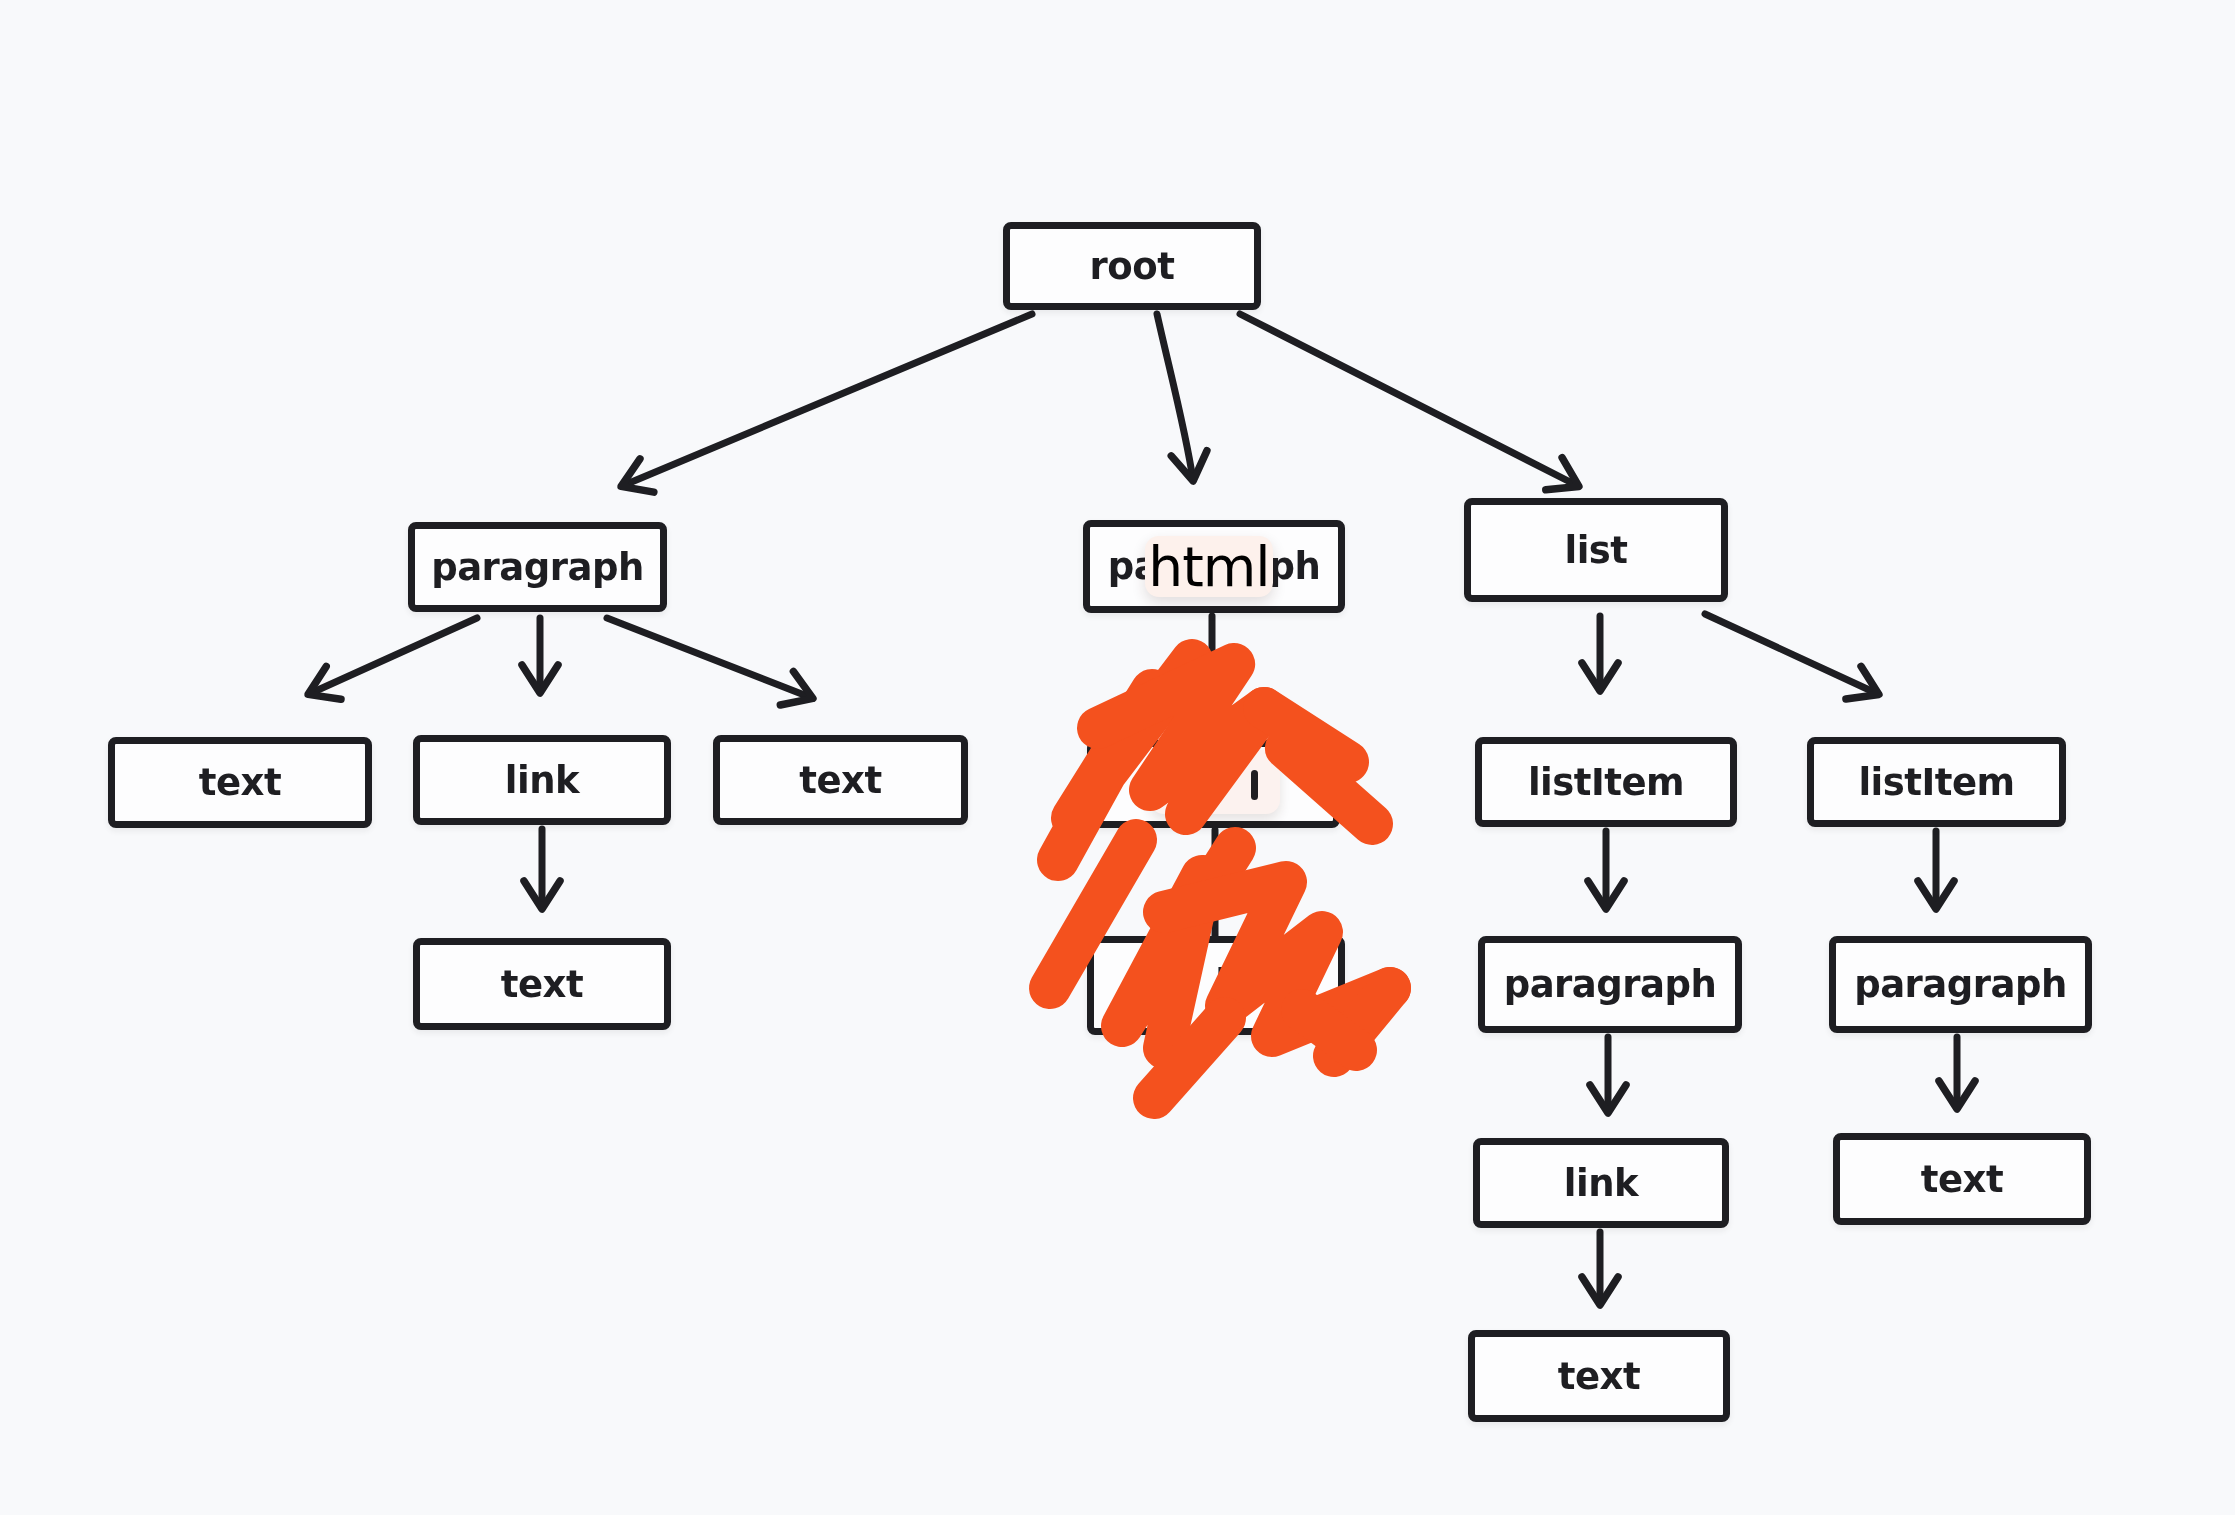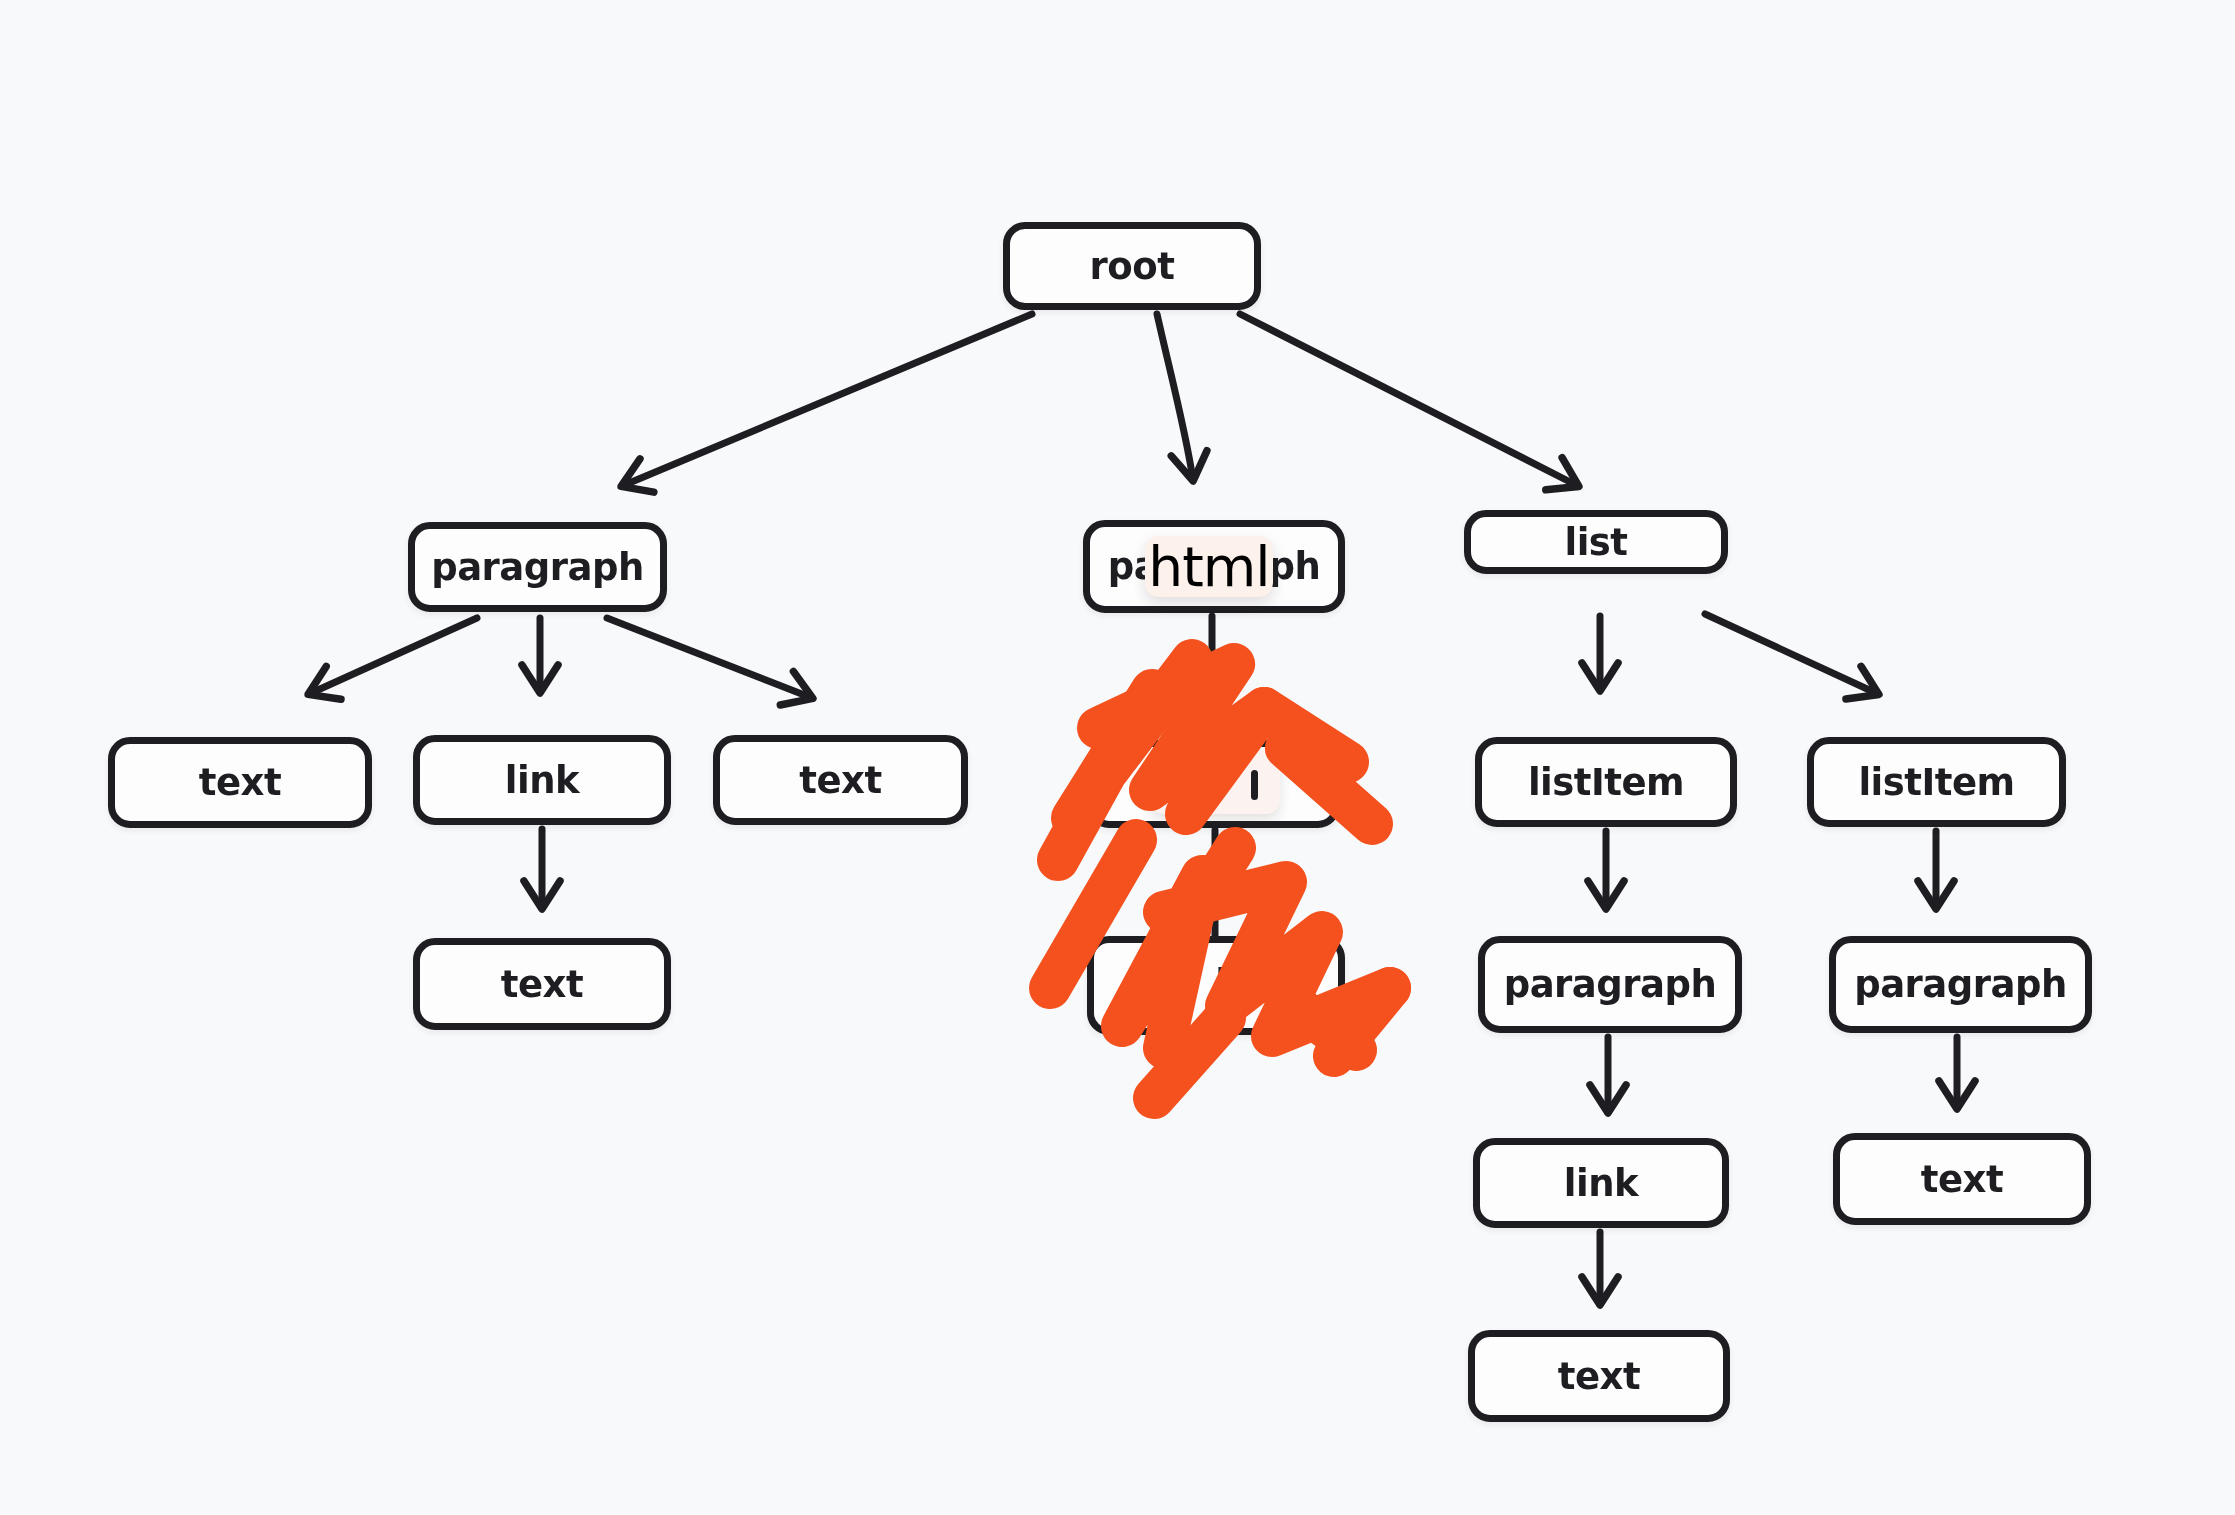--- a/index.html
+++ b/index.html
@@ -33,21 +33,21 @@
     top: 0; left: 0;
     width: 2235px;
     height: 1515px;
   }
   .edges { z-index: 1; }
   .scribbles { z-index: 4; }
   .node {
     position: absolute;
     box-sizing: border-box;
     border: 7px solid #1e1e22;
-    border-radius: 22px;
+    border-radius: 8px;
     background: #fdfdfe;
     box-shadow: 0 3px 6px rgba(30,30,34,0.07);
     display: flex;
     align-items: center;
     justify-content: center;
     z-index: 2;
   }
   .node span {
     font-size: 37px;
     font-weight: 700;
@@ -136,21 +136,21 @@
   </div>
 
   <div class="node" style="left:408px;top:522px;width:259px;height:90px">
     <span>paragraph</span>
   </div>
 
   <div class="node" style="left:1083px;top:520px;width:262px;height:93px">
     <span>paragraph</span>
   </div>
 
-  <div class="node" style="left:1464px;top:510px;width:264px;height:64px">
+  <div class="node" style="left:1464px;top:498px;width:264px;height:104px">
     <span>list</span>
   </div>
 
   <div class="node" style="left:108px;top:737px;width:264px;height:91px">
     <span>text</span>
   </div>
 
   <div class="node" style="left:413px;top:735px;width:258px;height:90px">
     <span>link</span>
   </div>

